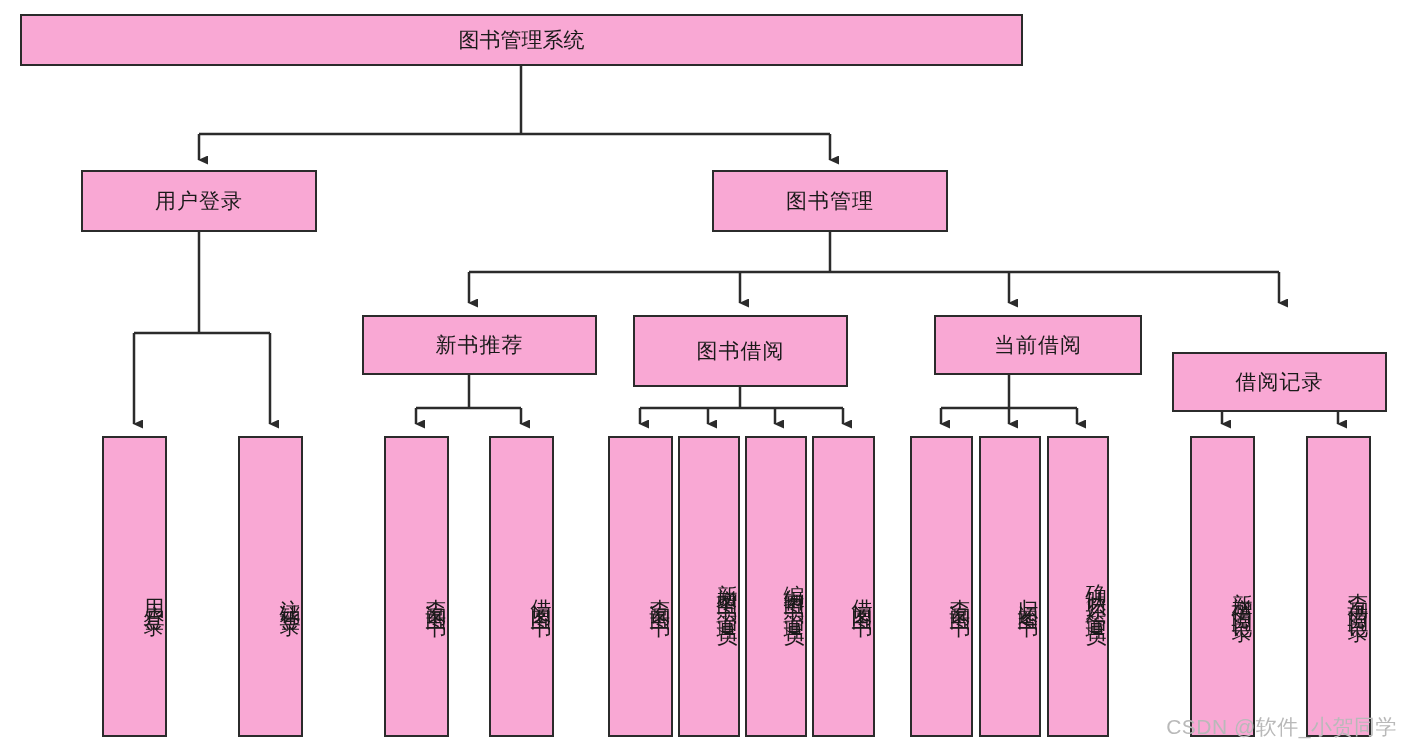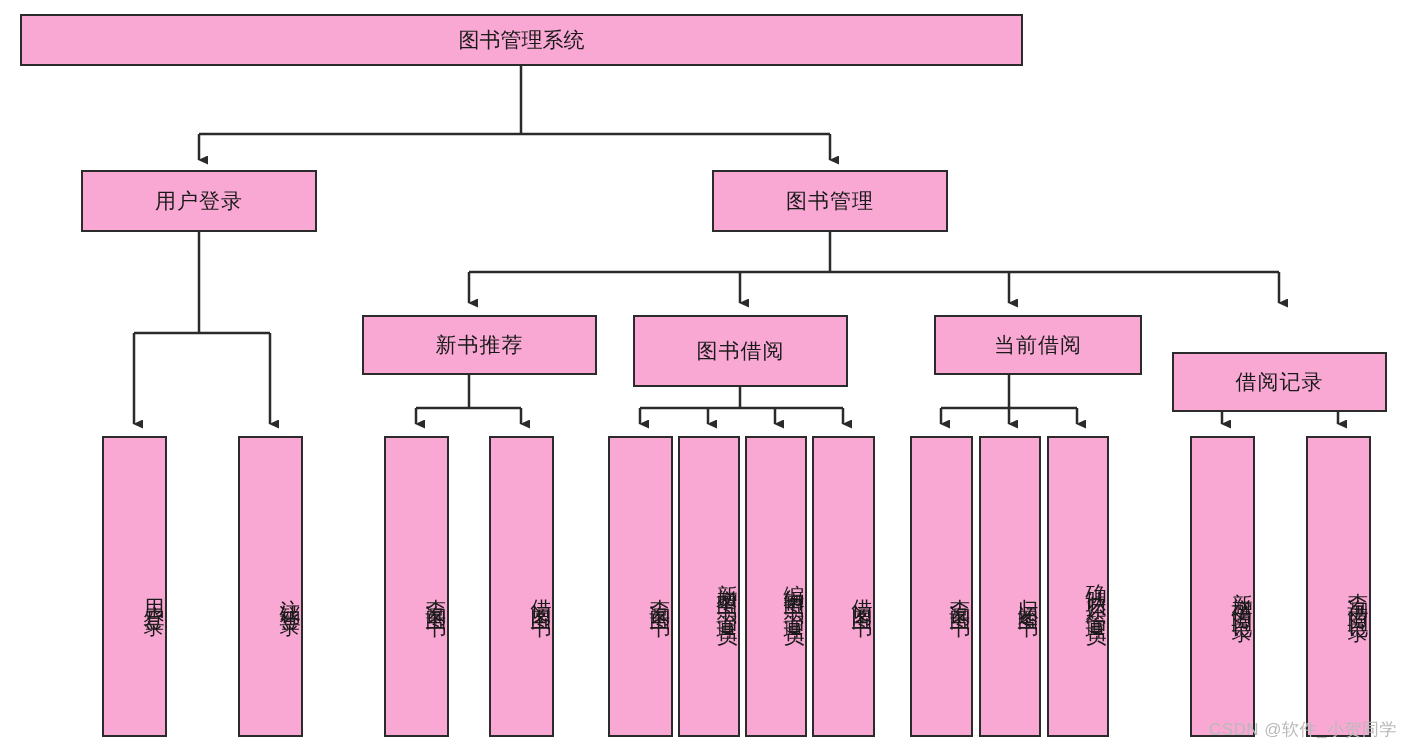--- a/index.html
+++ b/index.html
@@ -5,21 +5,21 @@
   html,body{margin:0;padding:0;background:#ffffff;}
   body{width:1405px;height:747px;font-family:"Liberation Sans","DejaVu Sans",sans-serif;overflow:hidden;}
   #stage{position:relative;width:1405px;height:747px;background:#fff;}
   svg.wires{position:absolute;left:0;top:0;width:1405px;height:747px;pointer-events:none;}
   .node{position:absolute;box-sizing:border-box;background:#f9a8d4;border:2.5px solid #2b2b2b;
         display:flex;align-items:center;justify-content:center;text-align:center;color:#1a1a1a;}
   .node.h{font-size:21px;letter-spacing:1px;}
   .node.root{font-size:21px;}
   .node.v{writing-mode:vertical-rl;text-orientation:upright;font-size:21px;letter-spacing:6px;
           padding-top:14px;align-items:flex-start;justify-content:center;line-height:1.05;}
-  #watermark{position:absolute;right:8px;bottom:6px;font-size:17px;color:#b9b9b9;
+  #watermark{position:absolute;right:8px;bottom:6px;font-size:21px;color:#b9b9b9;
              letter-spacing:0.5px;white-space:nowrap;}
 </style>
 </head>
 <body>
 
 <div id="stage">
 
   <svg class="wires" viewBox="0 0 1405 747">
     <defs>
       <marker id="arw" markerWidth="9" markerHeight="10" refX="4.5" refY="9" orient="auto" markerUnits="userSpaceOnUse">

